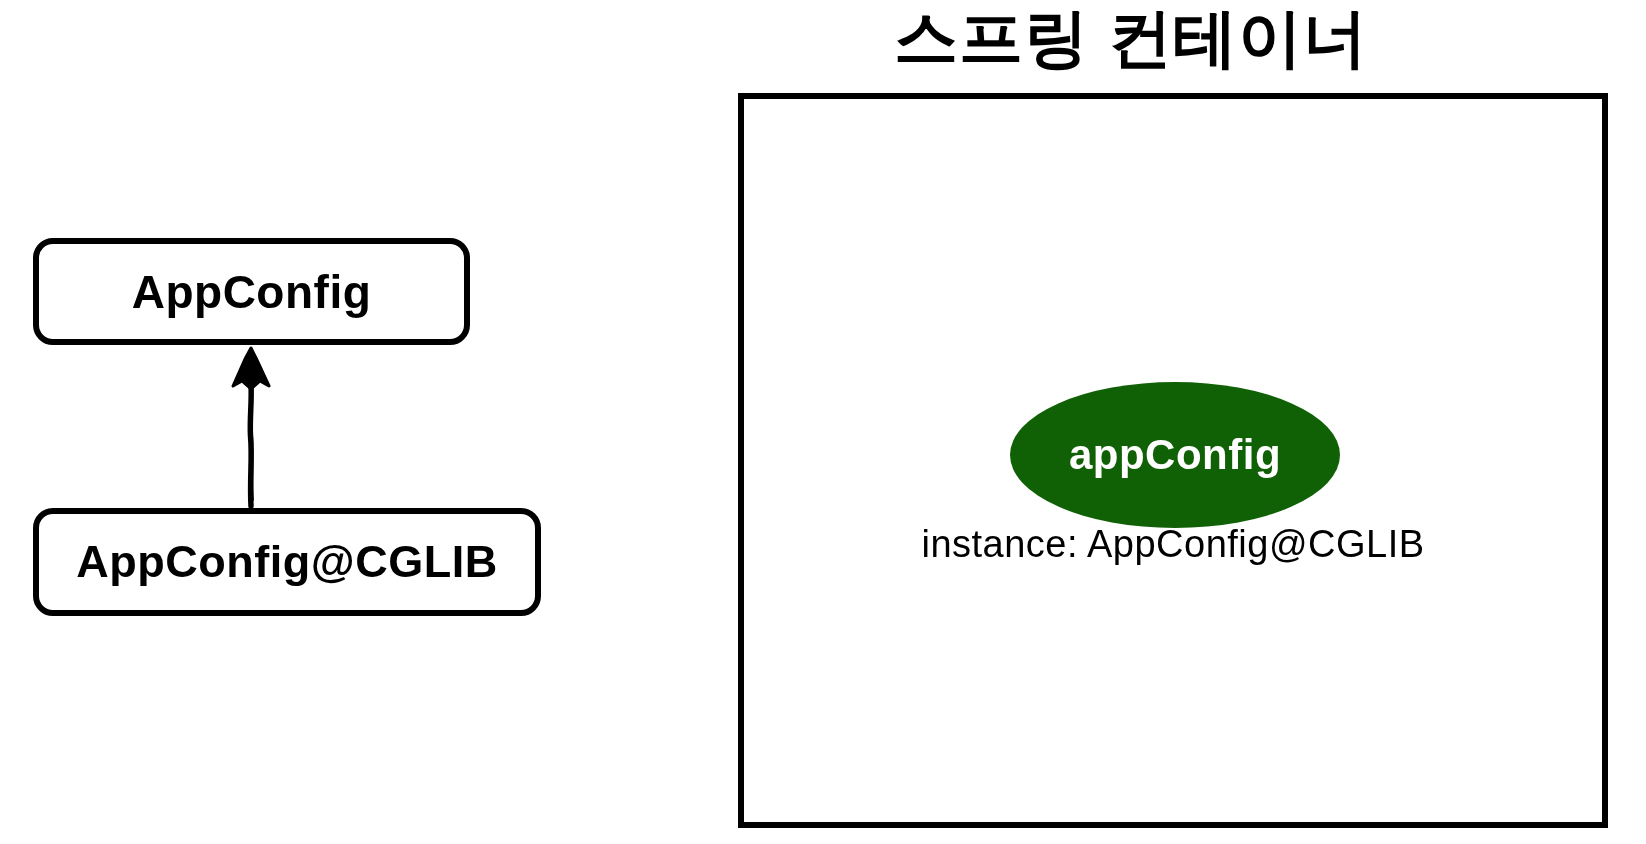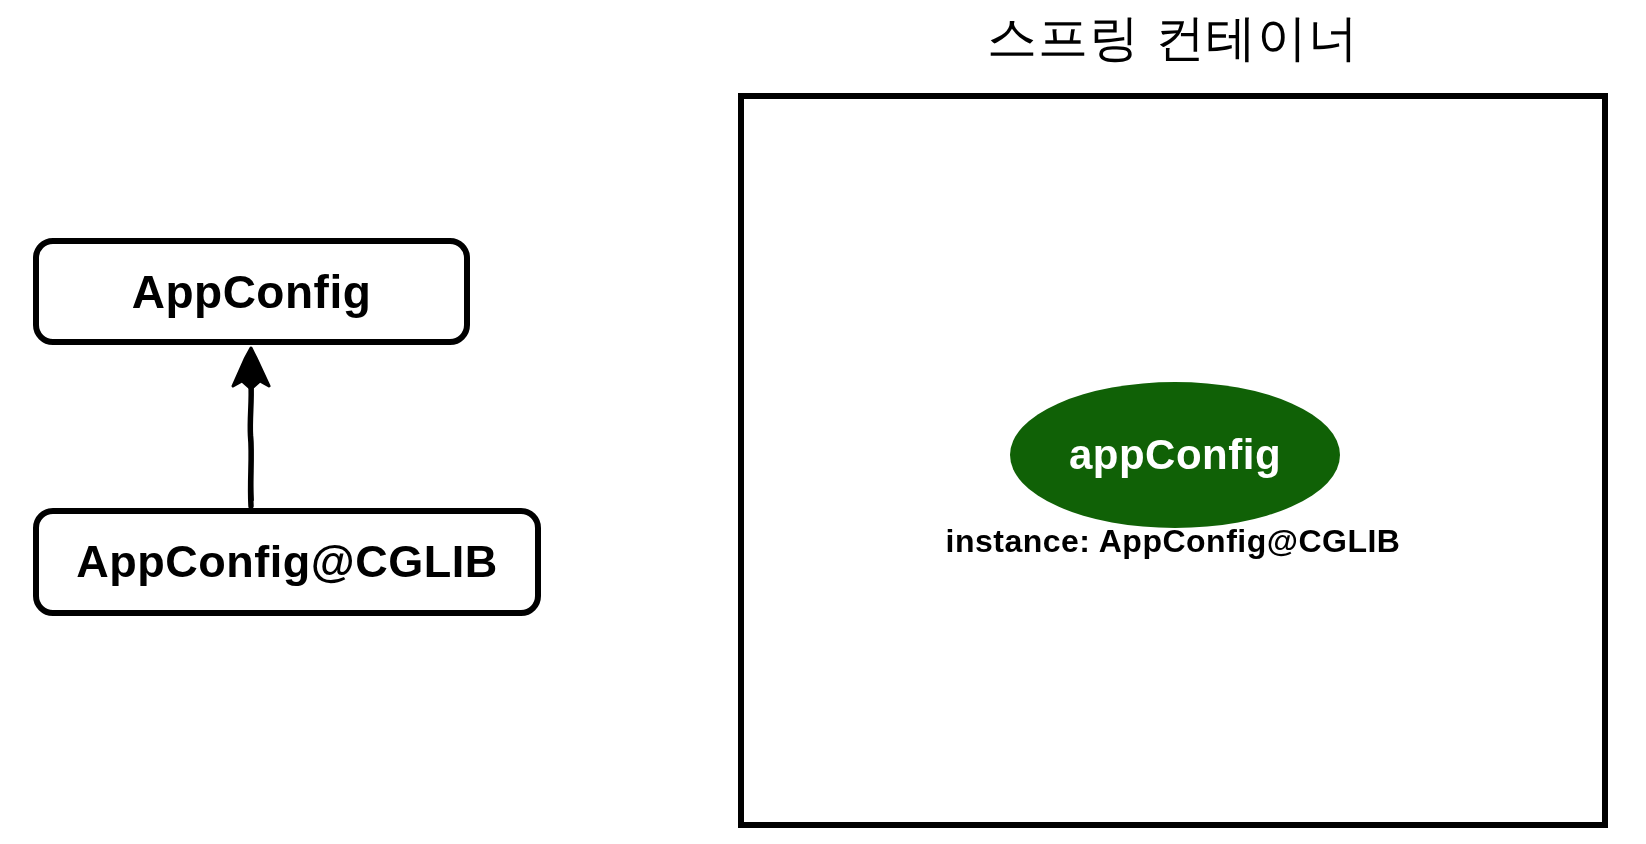--- a/index.html
+++ b/index.html
@@ -47,27 +47,27 @@
   .inherit-arrow {
     position: absolute;
     left: 206px;
     top: 340px;
     width: 90px;
     height: 172px;
   }
   
   .container-title {
     position: absolute;
-    left: 738px;
+    left: 696px;
     top: 2px;
     width: 870px;
     height: 72px;
     text-align: center;
-    font-size: 50px;
-    font-weight: 400;
+    font-size: 64px;
+    font-weight: 700;
     line-height: 72px;
     letter-spacing: 1px;
   }
   .container-box {
     position: absolute;
     box-sizing: border-box;
     left: 738px;
     top: 93px;
     width: 870px;
     height: 735px;
@@ -87,22 +87,22 @@
     font-size: 42px;
     font-weight: 600;
     letter-spacing: 0.5px;
   }
   .instance-label {
     position: absolute;
     left: 738px;
     top: 522px;
     width: 870px;
     text-align: center;
-    font-size: 32px;
-    font-weight: 700;
+    font-size: 38px;
+    font-weight: 400;
     line-height: 1.2;
     letter-spacing: 0.5px;
     white-space: nowrap;
   }
 </style>
 </head>
 <body>
 
 <div class="canvas">
 

